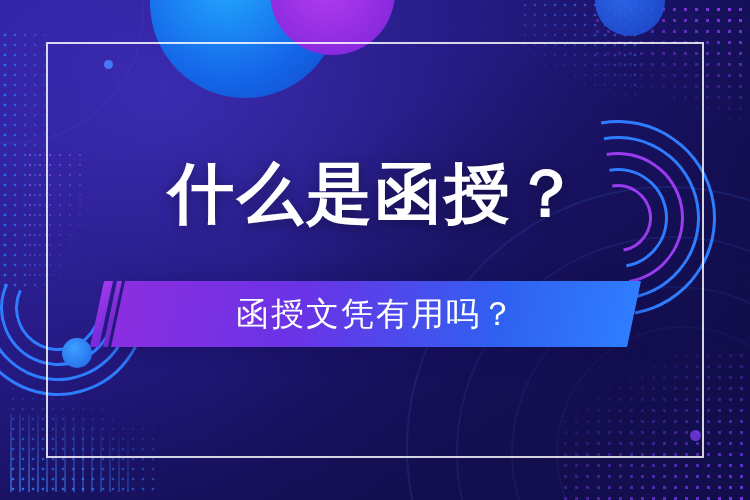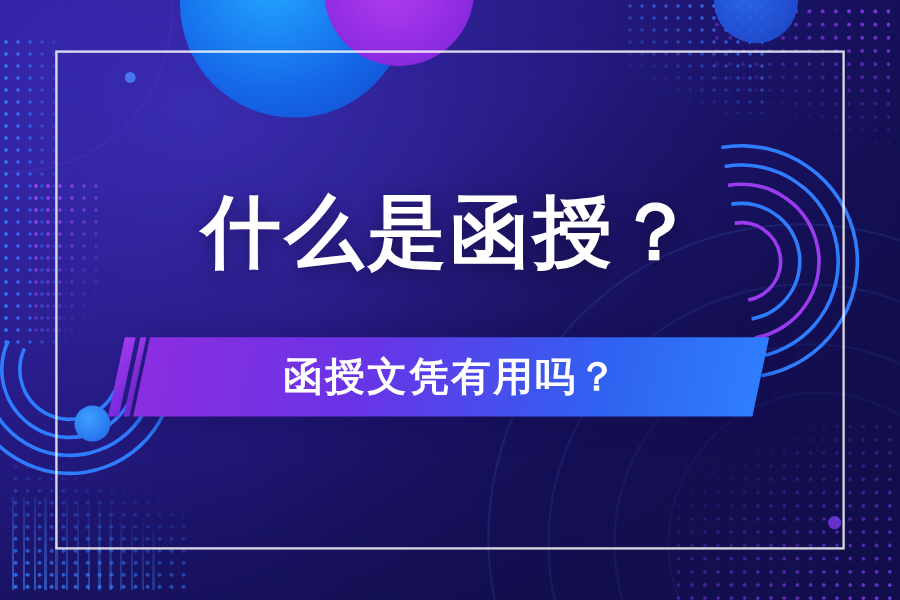--- a/index.html
+++ b/index.html
@@ -225,21 +225,21 @@
     position: absolute;
     left: 118px;
     top: 281px;
     width: 516px;
     height: 66px;
     display: flex;
     align-items: center;
     justify-content: center;
     color: #ffffff;
     font-size: 33px;
-    font-weight: bold;
+    font-weight: normal;
     letter-spacing: 2px;
     font-family: "Liberation Sans", "DejaVu Sans", sans-serif;
   }
 </style>
 </head>
 <body>
 
 <div id="poster">
 
   <div class="bg-grad-2"></div>

